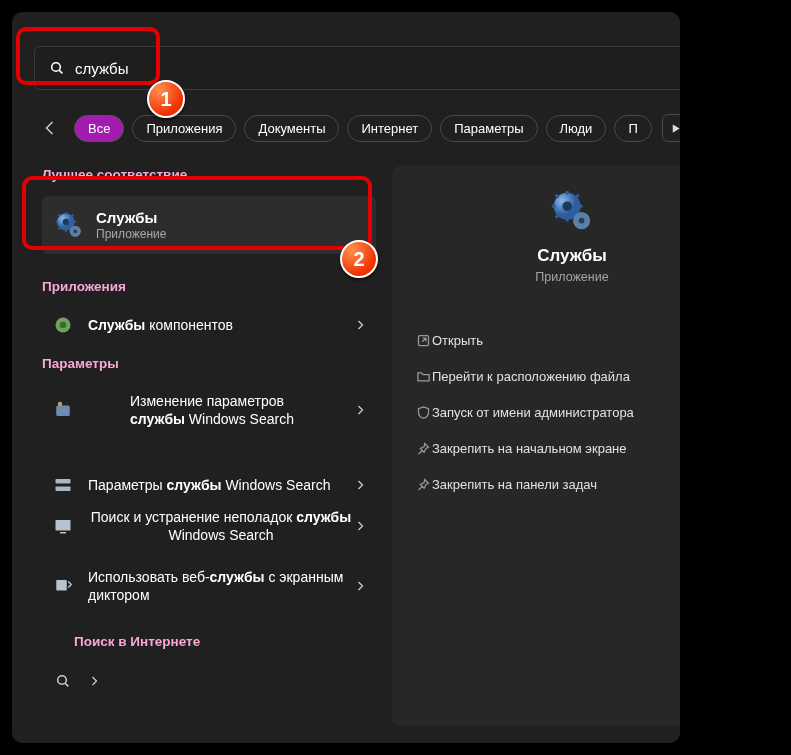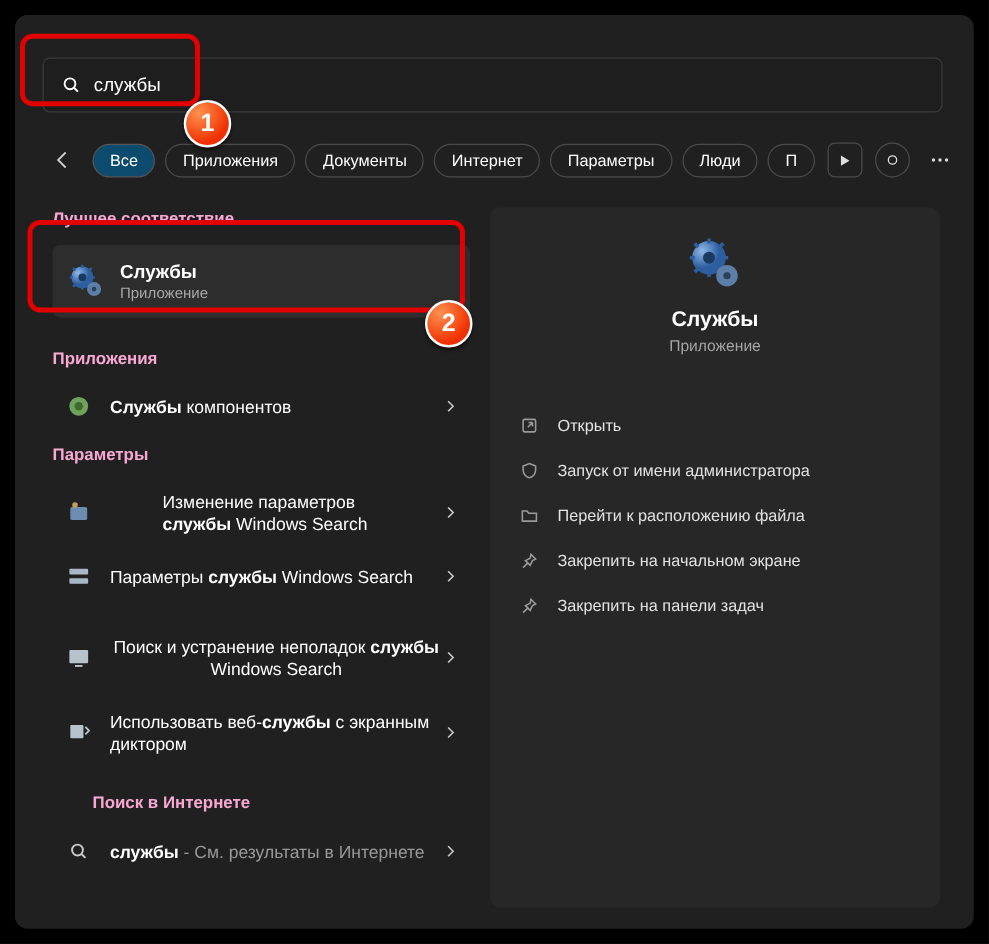--- a/index.html
+++ b/index.html
@@ -7,21 +7,21 @@
     width: 791px; height: 755px;
     background: #000;
     font-family: "Segoe UI", Arial, sans-serif;
     color: #fff;
     overflow: hidden;
     position: relative;
   }
   .window {
     position: absolute;
     left: 12px; top: 12px;
-    width: 767px; height: 731px;
+    width: 668px; height: 731px;
     background: #202020;
     border-radius: 10px;
     overflow: hidden;
   }
   .search-wrap {
     position: absolute;
     left: 22px; top: 34px;
     width: 720px; height: 44px;
     background: #1e1e1e;
     border: 1px solid #3a3a3a;
@@ -56,21 +56,21 @@
     width: 720px;
   }
   .back-btn {
     width: 24px; height: 24px; display: flex; align-items:center; justify-content:center;
     color: #ccc; margin-right: 6px;
   }
   .tab {
     padding: 5px 13px; border: 1px solid #4a4a4a; border-radius: 16px;
     font-size: 13px; color: #fff; white-space: nowrap; background: transparent;
   }
-  .tab.active { background: #0c4a6e; border-color: #555; }
+  .tab.active { background: #a21caf; border-color: #555; }
   .tabs-end { margin-left: 2px; display: flex; align-items: center; gap: 10px; }
   .end-btn {
     width: 28px; height: 28px; border: 1px solid #4a4a4a; border-radius: 6px;
     display: flex; align-items: center; justify-content: center; color: #ddd;
   }
   .end-dots { border: none; }
 
   .sect-title {
     position: absolute; left: 30px;
     font-size: 13.5px; font-weight: 600; color: #f9a8d4;
@@ -96,38 +96,38 @@
     display: flex; align-items: center; padding: 8px 10px;
     border-radius: 6px;
   }
   .row .ico { width: 22px; height: 22px; display:flex; align-items:center; justify-content:center; margin-right: 14px; }
   .row .txt { flex: 1; font-size: 14px; color: #fff; line-height: 1.3; }
   .row .chev { color: #ccc; }
   .row b { font-weight: 600; }
   .row span.nb { font-weight: 400; }
   .row-apps1 { top: 294px; }
   .row-p1 { top: 372px; gap: 42px; }
-  .row-p2 { top: 430px; }
+  .row-p2 { top: 454px; }
   .row-p3 { top: 488px; text-align: center; }
   .row-p4 { top: 548px; }
   .row-web { top: 650px; }
   .row .grey { color: #999; }
 
   .detail {
     position: absolute; left: 380px; top: 154px;
     width: 360px; height: 560px;
     background: #272727; border-radius: 8px;
     padding-top: 22px;
   }
   .detail-ico { width: 46px; height: 46px; margin: 0 auto 12px; }
   .detail-title { text-align: center; font-size: 17px; font-weight: 600; }
   .detail-sub { text-align: center; font-size: 12.5px; color: #a5a5a5; margin-top: 4px; }
   .actions { margin-top: 38px; padding: 0 18px; }
   .action {
-    display: flex; align-items: center; gap: 14px;
+    display: flex; align-items: center; 
     font-size: 13px; color: #e2e2e2;
     padding: 9px 4px;
   }
   .action .aico { width: 18px; height: 18px; color: #9a9a9a; display:flex; align-items:center; justify-content:center; }
 
   svg { display: block; }
 </style>
 </head>
 <body>
 
@@ -281,21 +281,20 @@
 
   <div class="sect-title sect-web">Поиск в Интернете</div>
 
   <div class="row row-web">
     <div class="ico">
         <svg width="16" height="16" viewBox="0 0 24 24" fill="none" stroke="#ccc" stroke-width="2.3">
           <circle cx="10.5" cy="10.5" r="6.5"></circle>
           <line x1="20" y1="20" x2="15.3" y2="15.3"></line>
         </svg>
       </div>
-    <div class="txt"><b>службы</b><span class="nb grey"> - См. результаты в Интернете</span></div>
     <div class="chev">
         <svg width="12" height="12" viewBox="0 0 24 24" fill="none" stroke="currentColor" stroke-width="2.5">
           <path d="M9 4l8 8-8 8"></path>
         </svg>
       </div>
   </div>
 
   <div class="detail">
     <div class="detail-ico">
       <svg width="46" height="46" viewBox="0 0 48 48">
@@ -323,32 +322,32 @@
             <svg width="15" height="15" viewBox="0 0 24 24" fill="none" stroke="currentColor" stroke-width="2">
               <rect x="4" y="4" width="16" height="16" rx="2"></rect>
               <path d="M10 14l6-6M16 8h-5M16 8v5"></path>
             </svg>
           </span>
         <span>Открыть</span>
       </div>
       <div class="action">
         <span class="aico">
             <svg width="15" height="15" viewBox="0 0 24 24" fill="none" stroke="currentColor" stroke-width="2">
+              <path d="M3 6h6l2 3h10v10H3z"></path>
+            </svg>
+          </span>
+        <span>Перейти к расположению файла</span>
+      </div>
+      <div class="action">
+        <span class="aico">
+            <svg width="15" height="15" viewBox="0 0 24 24" fill="none" stroke="currentColor" stroke-width="2">
               <path d="M12 3l8 3v5c0 5-3.5 9-8 10-4.5-1-8-5-8-10V6z"></path>
             </svg>
           </span>
         <span>Запуск от имени администратора</span>
-      </div>
-      <div class="action">
-        <span class="aico">
-            <svg width="15" height="15" viewBox="0 0 24 24" fill="none" stroke="currentColor" stroke-width="2">
-              <path d="M3 6h6l2 3h10v10H3z"></path>
-            </svg>
-          </span>
-        <span>Перейти к расположению файла</span>
       </div>
       <div class="action">
         <span class="aico">
             <svg width="15" height="15" viewBox="0 0 24 24" fill="none" stroke="currentColor" stroke-width="2">
               <path d="M14 4l6 6-4 2-3 6-3-3-6 6 6-6-3-3 6-3z"></path>
             </svg>
           </span>
         <span>Закрепить на начальном экране</span>
       </div>
       <div class="action">

